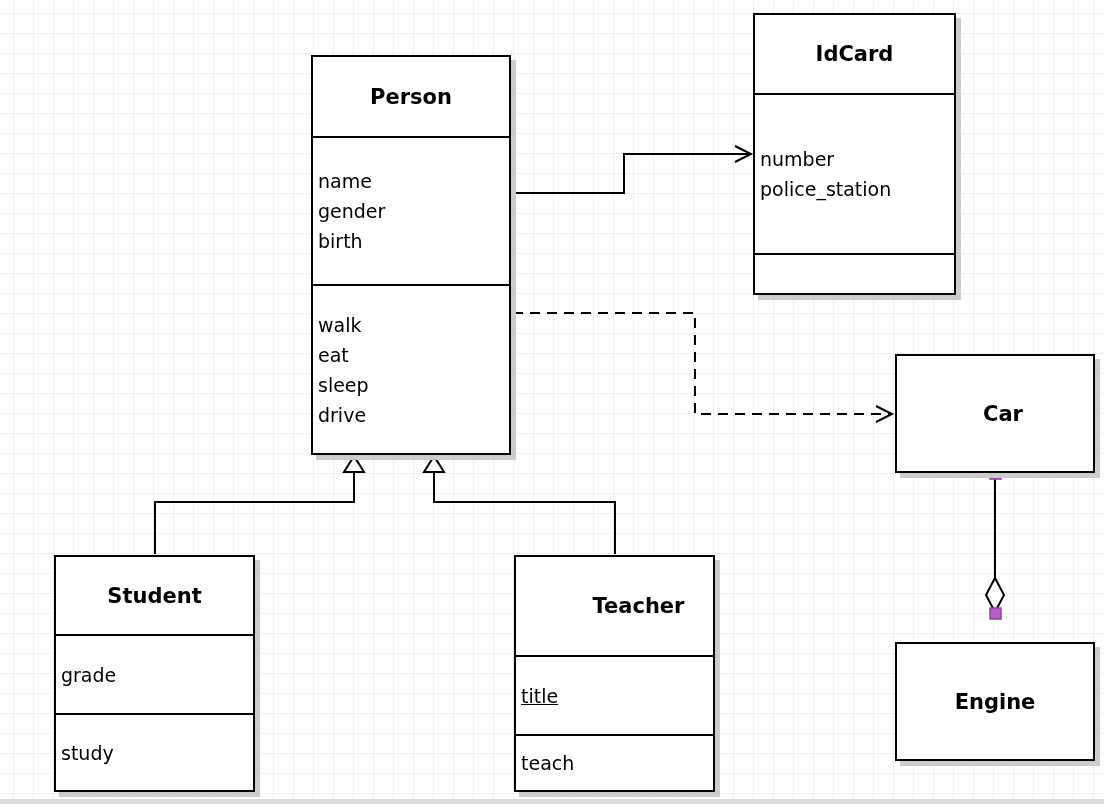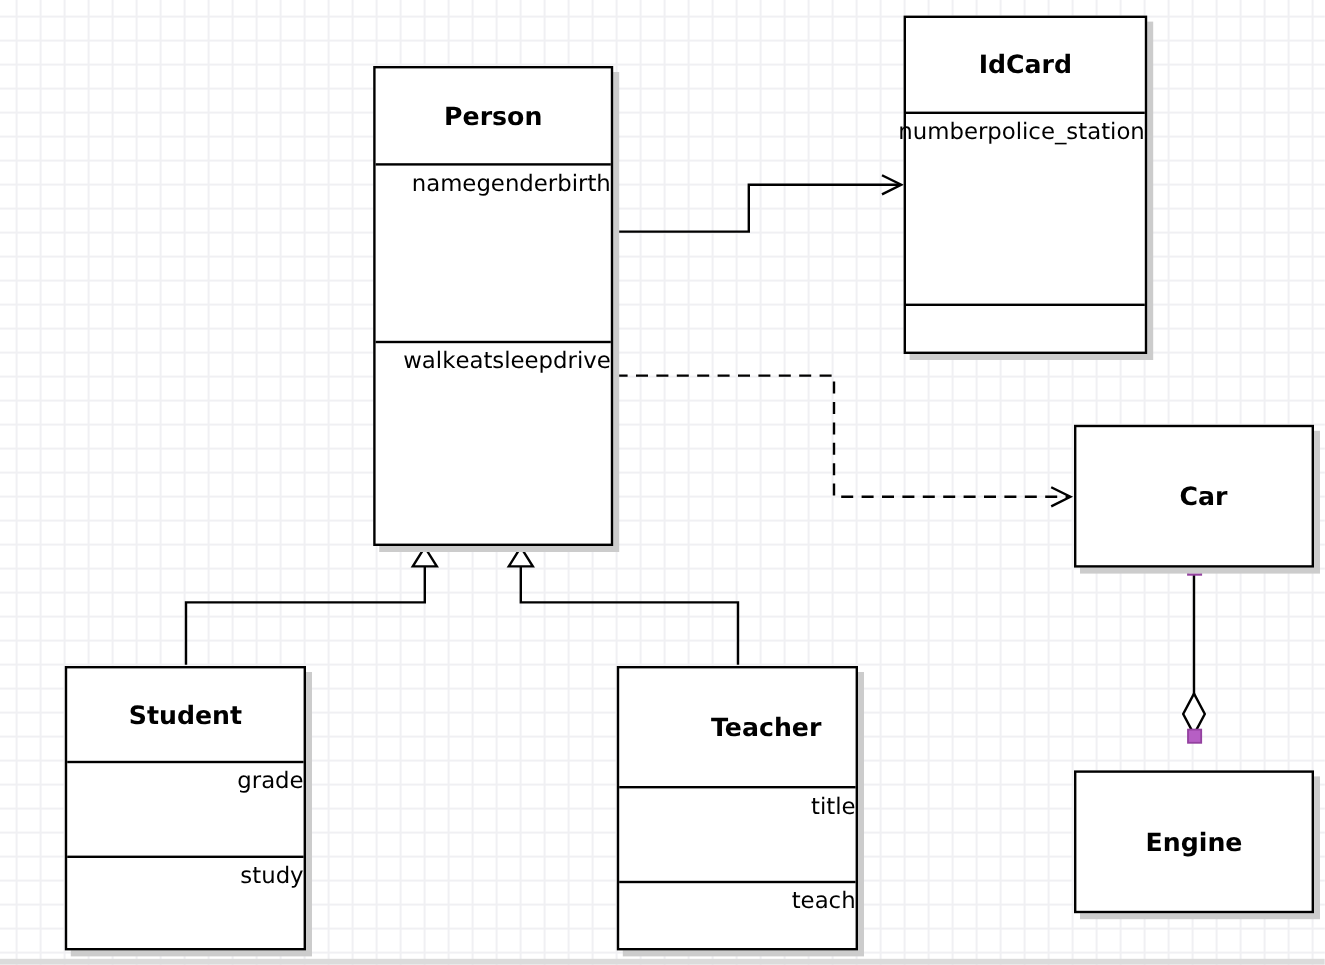--- a/index.html
+++ b/index.html
@@ -26,21 +26,21 @@
     flex-direction:column;
   }
   .uml .title{
     display:flex;align-items:center;justify-content:center;
     font-weight:bold;font-size:21px;
     flex:0 0 auto;
   }
   .uml .title.grow{flex:1 1 auto;}
   .sec{
     border-top:2px solid #000;
-    display:flex;justify-content:flex-end;
+    display:flex;flex-direction:column;justify-content:center;
     padding-left:5px;
     font-size:19px;
     box-sizing:border-box;
     flex:0 0 auto;
   }
   .sec.grow{flex:1 1 auto;}
   .memberline{height:30px;line-height:30px;white-space:nowrap;}
 
   
   #box-person {left:294px;top:55px;width:200px;height:400px;margin-left:17px;}
@@ -49,21 +49,21 @@
   #box-idcard {left:753px;top:13px;width:203px;height:282px;}
   #box-idcard .title{height:78px;border-radius:23px;}
   #box-idcard .attrs{height:160px;}
   #box-car    {left:895px;top:354px;width:200px;height:119px;padding-left:16px;}
   #box-engine {left:895px;top:614px;width:200px;height:119px;margin-top:28px;}
   #box-student{left:54px;top:555px;width:201px;height:237px;}
   #box-student .title{height:77px;}
   #box-student .attrs{height:79px;}
   #box-teacher{left:514px;top:555px;width:201px;height:237px;}
   #box-teacher .title{height:98px;padding-left:48px;}
-  #box-teacher .attrs{height:79px;}
+  #box-teacher .attrs{height:79px;text-decoration:underline;}
 
   #edges{position:absolute;left:0;top:0;width:1104px;height:804px;pointer-events:none;}
   #edges *{pointer-events:auto;}
   .edge{fill:none;stroke:#000;stroke-width:2;}
   .edge.dashed{stroke-dasharray:10 7;}
   .hollow{fill:#ffffff;stroke:#000;stroke-width:2;}
   .handle{fill:#b65fc4;stroke:#93419f;stroke-width:1.5;}
 
   #bottom-strip{
     position:absolute;left:0;bottom:0;width:1104px;height:5px;

